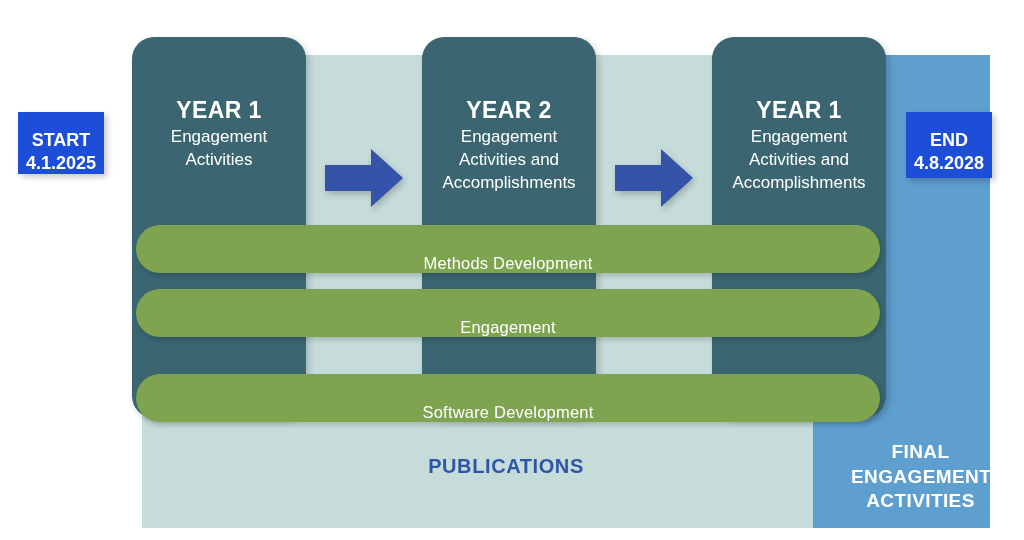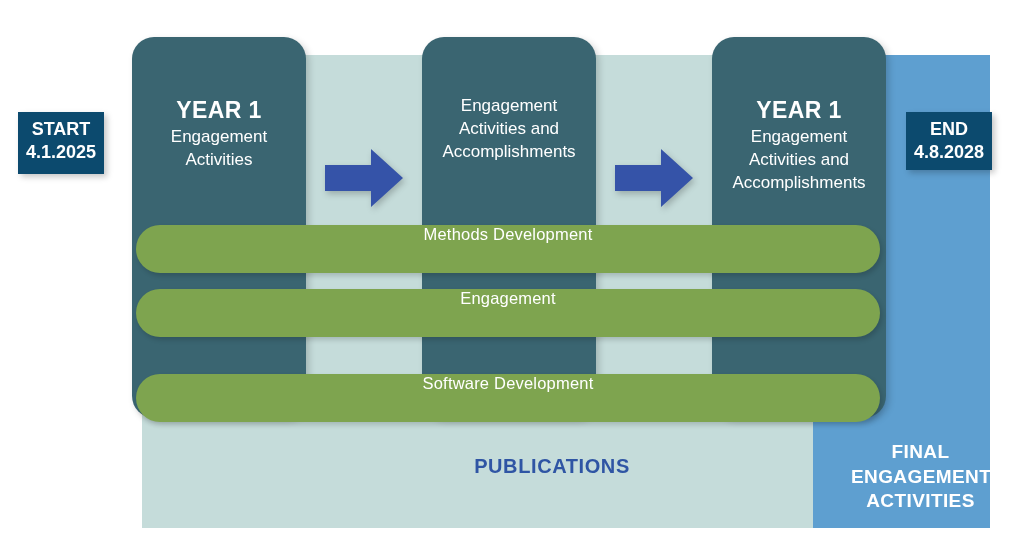--- a/index.html
+++ b/index.html
@@ -91,68 +91,67 @@
     position: absolute;
     left: 136px;
     width: 744px;
     height: 48px;
     background: #7ea44f;
     border-radius: 24px;
     box-shadow: 2px 3px 5px rgba(0,0,0,0.16);
     color: #ffffff;
     font-size: 16.5px;
     display: flex;
-    align-items: flex-start;
+    align-items: flex-end;
     justify-content: center;
     letter-spacing: 0.2px;
   }
   .bar.r1 { top: 225px; }
   .bar.r2 { top: 289px; }
   .bar.r3 { top: 374px; }
 
   
   .badge {
     position: absolute;
-    background: #0c4a6e;
+    background: #1d4ed8;
     color: #ffffff;
     text-align: center;
     font-weight: bold;
     box-shadow: 3px 3px 6px rgba(0,0,0,0.22);
     line-height: 1.25;
     font-size: 18px;
     box-sizing: border-box;
-    padding: 6px 6px;
+    padding: 17px 6px;
   }
   .badge.start {
     left: 18px;
     top: 112px;
     width: 86px;
     height: 62px;
   }
   .badge.end {
     left: 906px;
     top: 112px;
     width: 86px;
-    height: 58px;
+    height: 66px;
   }
   .badge .l1 { display: block; }
   .badge .l2 { display: block; }
 
   
   .publications {
     position: absolute;
     left: 142px;
     top: 455px;
     width: 728px;
     text-align: center;
     color: #2f55a4;
     font-size: 20px;
     font-weight: bold;
     letter-spacing: 0.6px;
-    margin-left: 46px;
   }
   .final-label {
     position: absolute;
     left: 813px;
     top: 440px;
     width: 177px;
     text-align: center;
     color: #ffffff;
     font-size: 19px;
     font-weight: bold;
@@ -171,20 +170,21 @@
 
   <div class="phase-wrap">
 
     <div class="year-box b1">
       <div class="year-title">YEAR 1</div>
       <div class="year-sub">Engagement</div>
       <div class="year-sub">Activities</div>
     </div>
 
     <div class="year-box b2">
+      <div class="year-title">YEAR 2</div>
       <div class="year-sub">Engagement</div>
       <div class="year-sub">Activities and</div>
       <div class="year-sub">Accomplishments</div>
     </div>
 
     <div class="year-box b3">
       <div class="year-title">YEAR 1</div>
       <div class="year-sub">Engagement</div>
       <div class="year-sub">Activities and</div>
       <div class="year-sub">Accomplishments</div>

